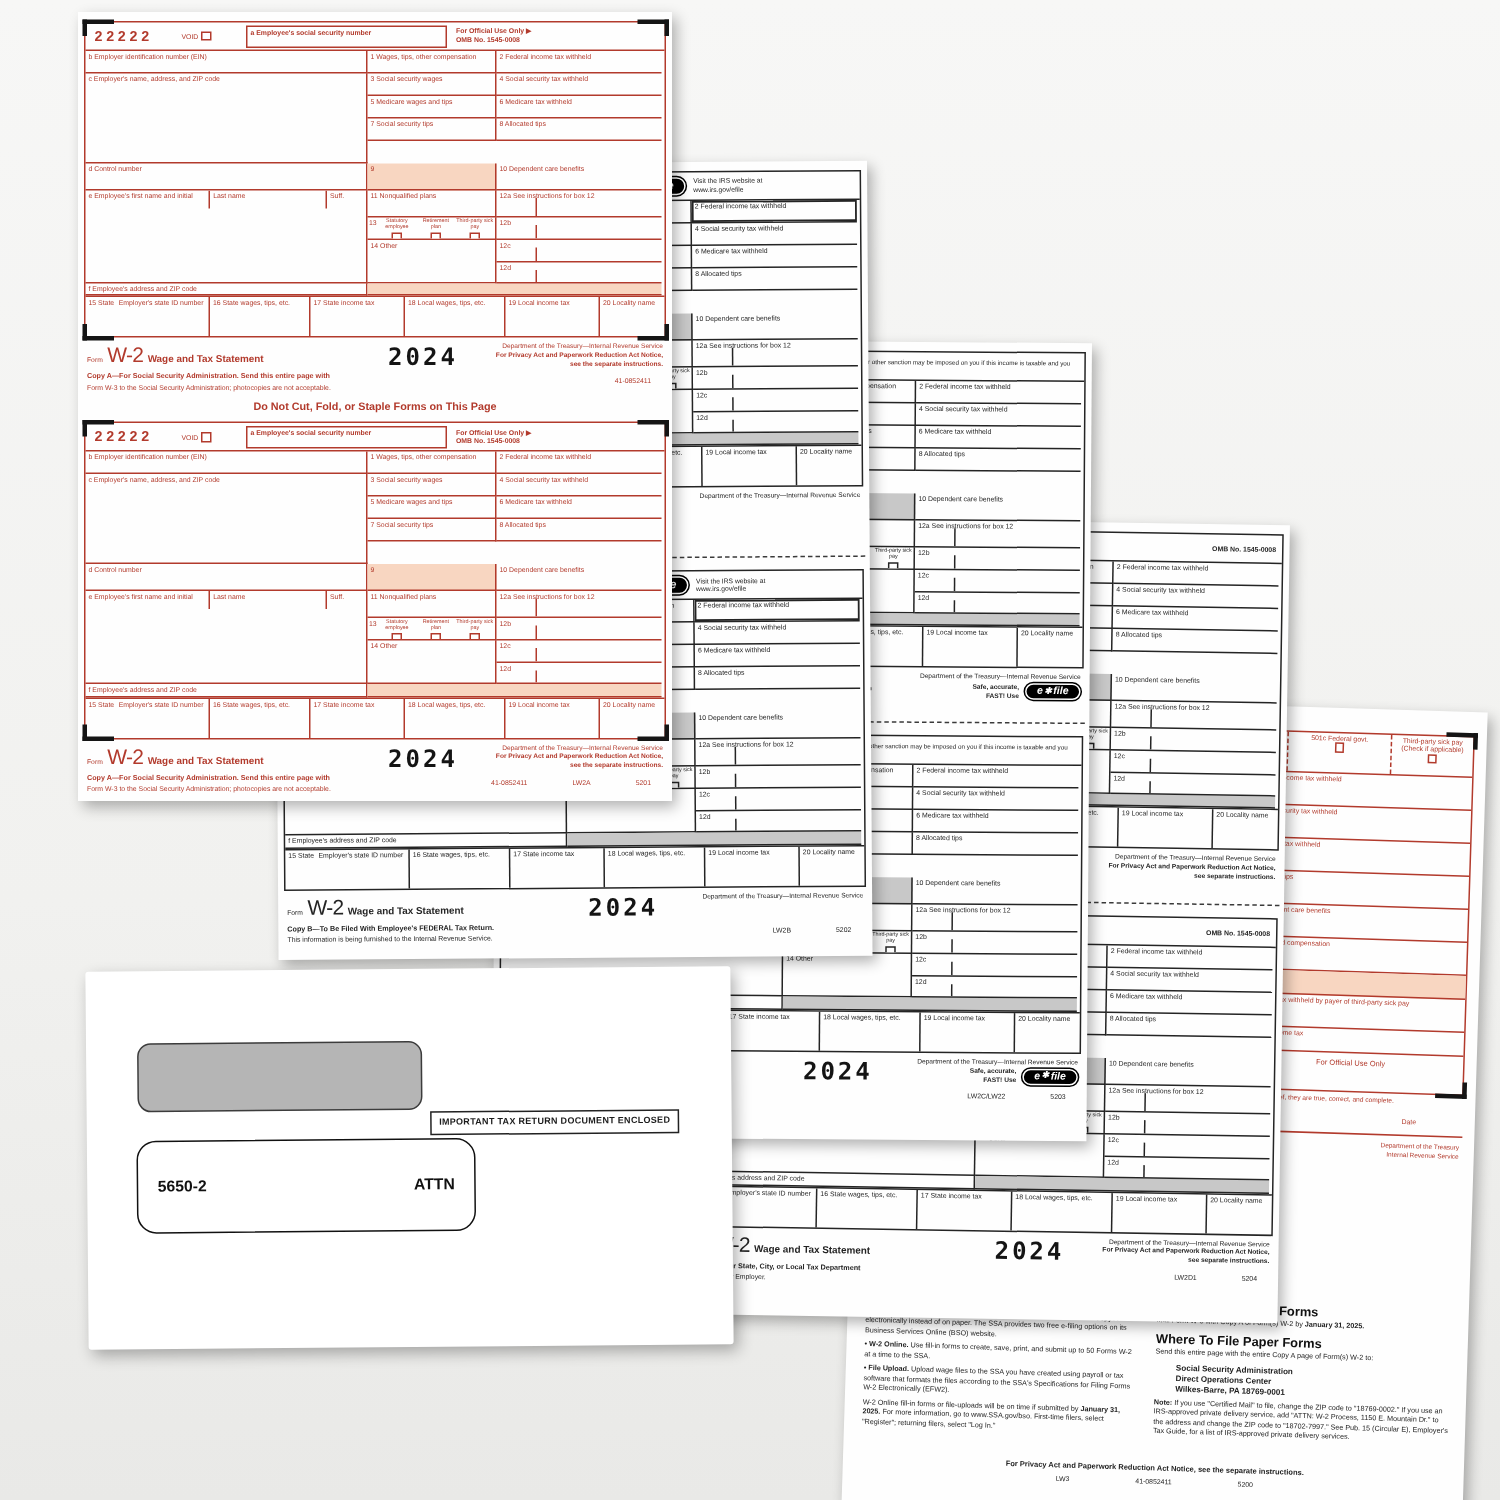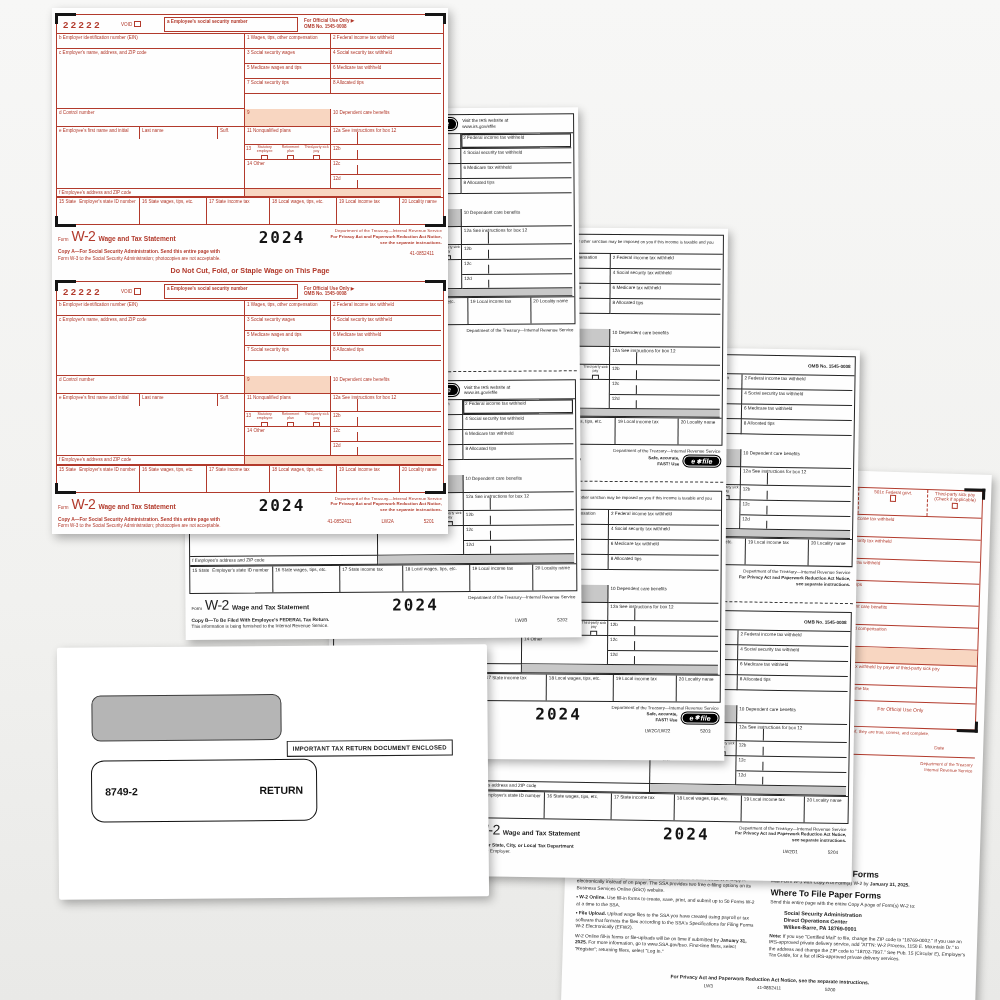--- a/index.html
+++ b/index.html
@@ -279,21 +279,21 @@
               <div class="copyl">
                 <div class="cl1">Copy A—For Social Security Administration. Send this entire page with</div>
                 <div class="cl2">Form W-3 to the Social Security Administration; photocopies are not acceptable.</div>
               </div>
               <div class="codes">
                 <span class="code">41-0852411</span>
               </div>
             </div>
           </div>
         </div>
-        <div class="notel">Do Not Cut, Fold, or Staple Wage on This Page</div>
+        <div class="notel">Do Not Cut, Fold, or Staple Forms on This Page</div>
         <div class="w2form">
           <div class="w2box">
             <span class="corner tl"></span>
             <span class="corner tr"></span>
             <span class="corner bl"></span>
             <span class="corner br"></span>
             <div class="w2head">
               <div class="code22">22222</div>
               <div class="voidc">
                 <span>VOID</span>
@@ -861,18 +861,18 @@
             </div>
           </div>
         </div>
       </div>
     </div>
 
   <div class="envelope">
     <div class="env-win-top"></div>
     <div class="env-label">IMPORTANT TAX RETURN DOCUMENT ENCLOSED</div>
     <div class="env-win-bottom">
-      <span>8749-2</span>
-      <span>RETURN</span>
+      <span>5650-2</span>
+      <span>ATTN</span>
     </div>
   </div>
 
 </div>
 
 </body></html>

